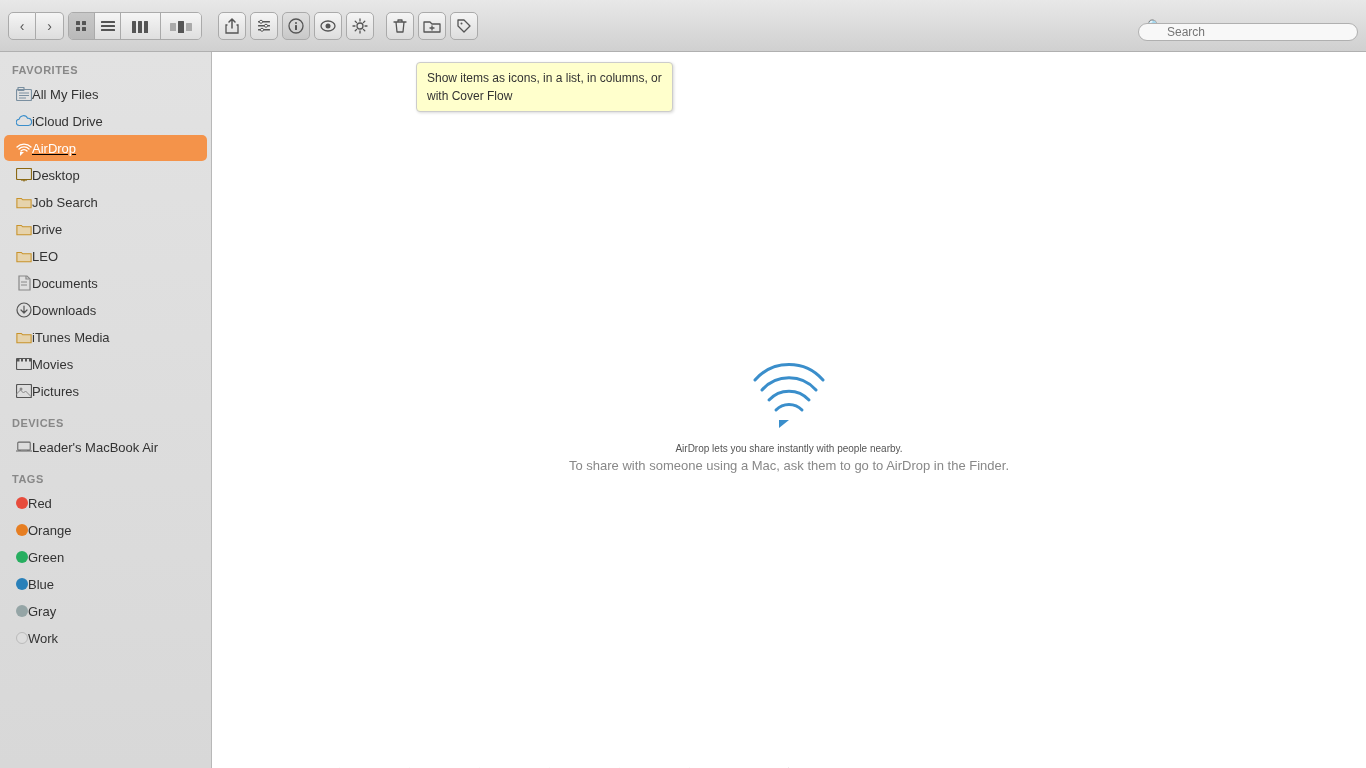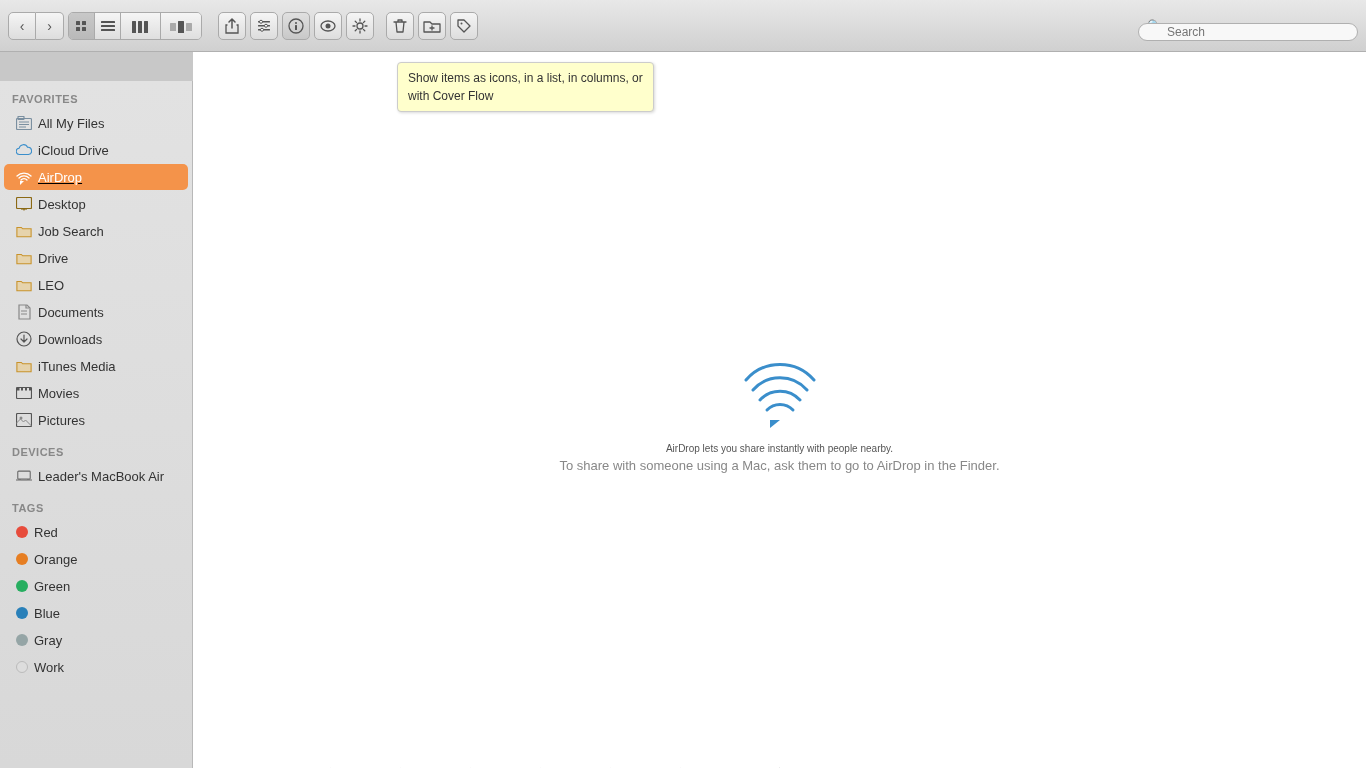--- a/index.html
+++ b/index.html
@@ -116,44 +116,43 @@
 
     
     .main-area {
       display: flex;
       flex: 1;
       overflow: hidden;
     }
 
     
     .sidebar {
-      width: 193px;
+      width: 212px;
       background: linear-gradient(180deg, #e2e2e2 0%, #d8d8d8 100%);
       border-right: 1px solid #b8b8b8;
       overflow-y: auto;
       flex-shrink: 0;
       padding-bottom: 10px;
-      margin-top: 29px;
     }
     .sidebar-section-header {
       font-size: 11px;
       font-weight: 600;
       color: #888;
       padding: 12px 12px 4px 12px;
       text-transform: uppercase;
       letter-spacing: 0.5px;
     }
     .sidebar-item {
       display: flex;
       align-items: center;
       padding: 3px 8px 3px 12px;
       cursor: pointer;
       border-radius: 5px;
       margin: 1px 4px;
-      gap: 6px;
+      gap: 0;
       height: 26px;
     }
     .sidebar-item.active {
       background: #f4934a;
       text-decoration: underline;
     }
     .sidebar-item.active .sidebar-item-label {
       color: #fff;
     }
     .sidebar-item-icon {

